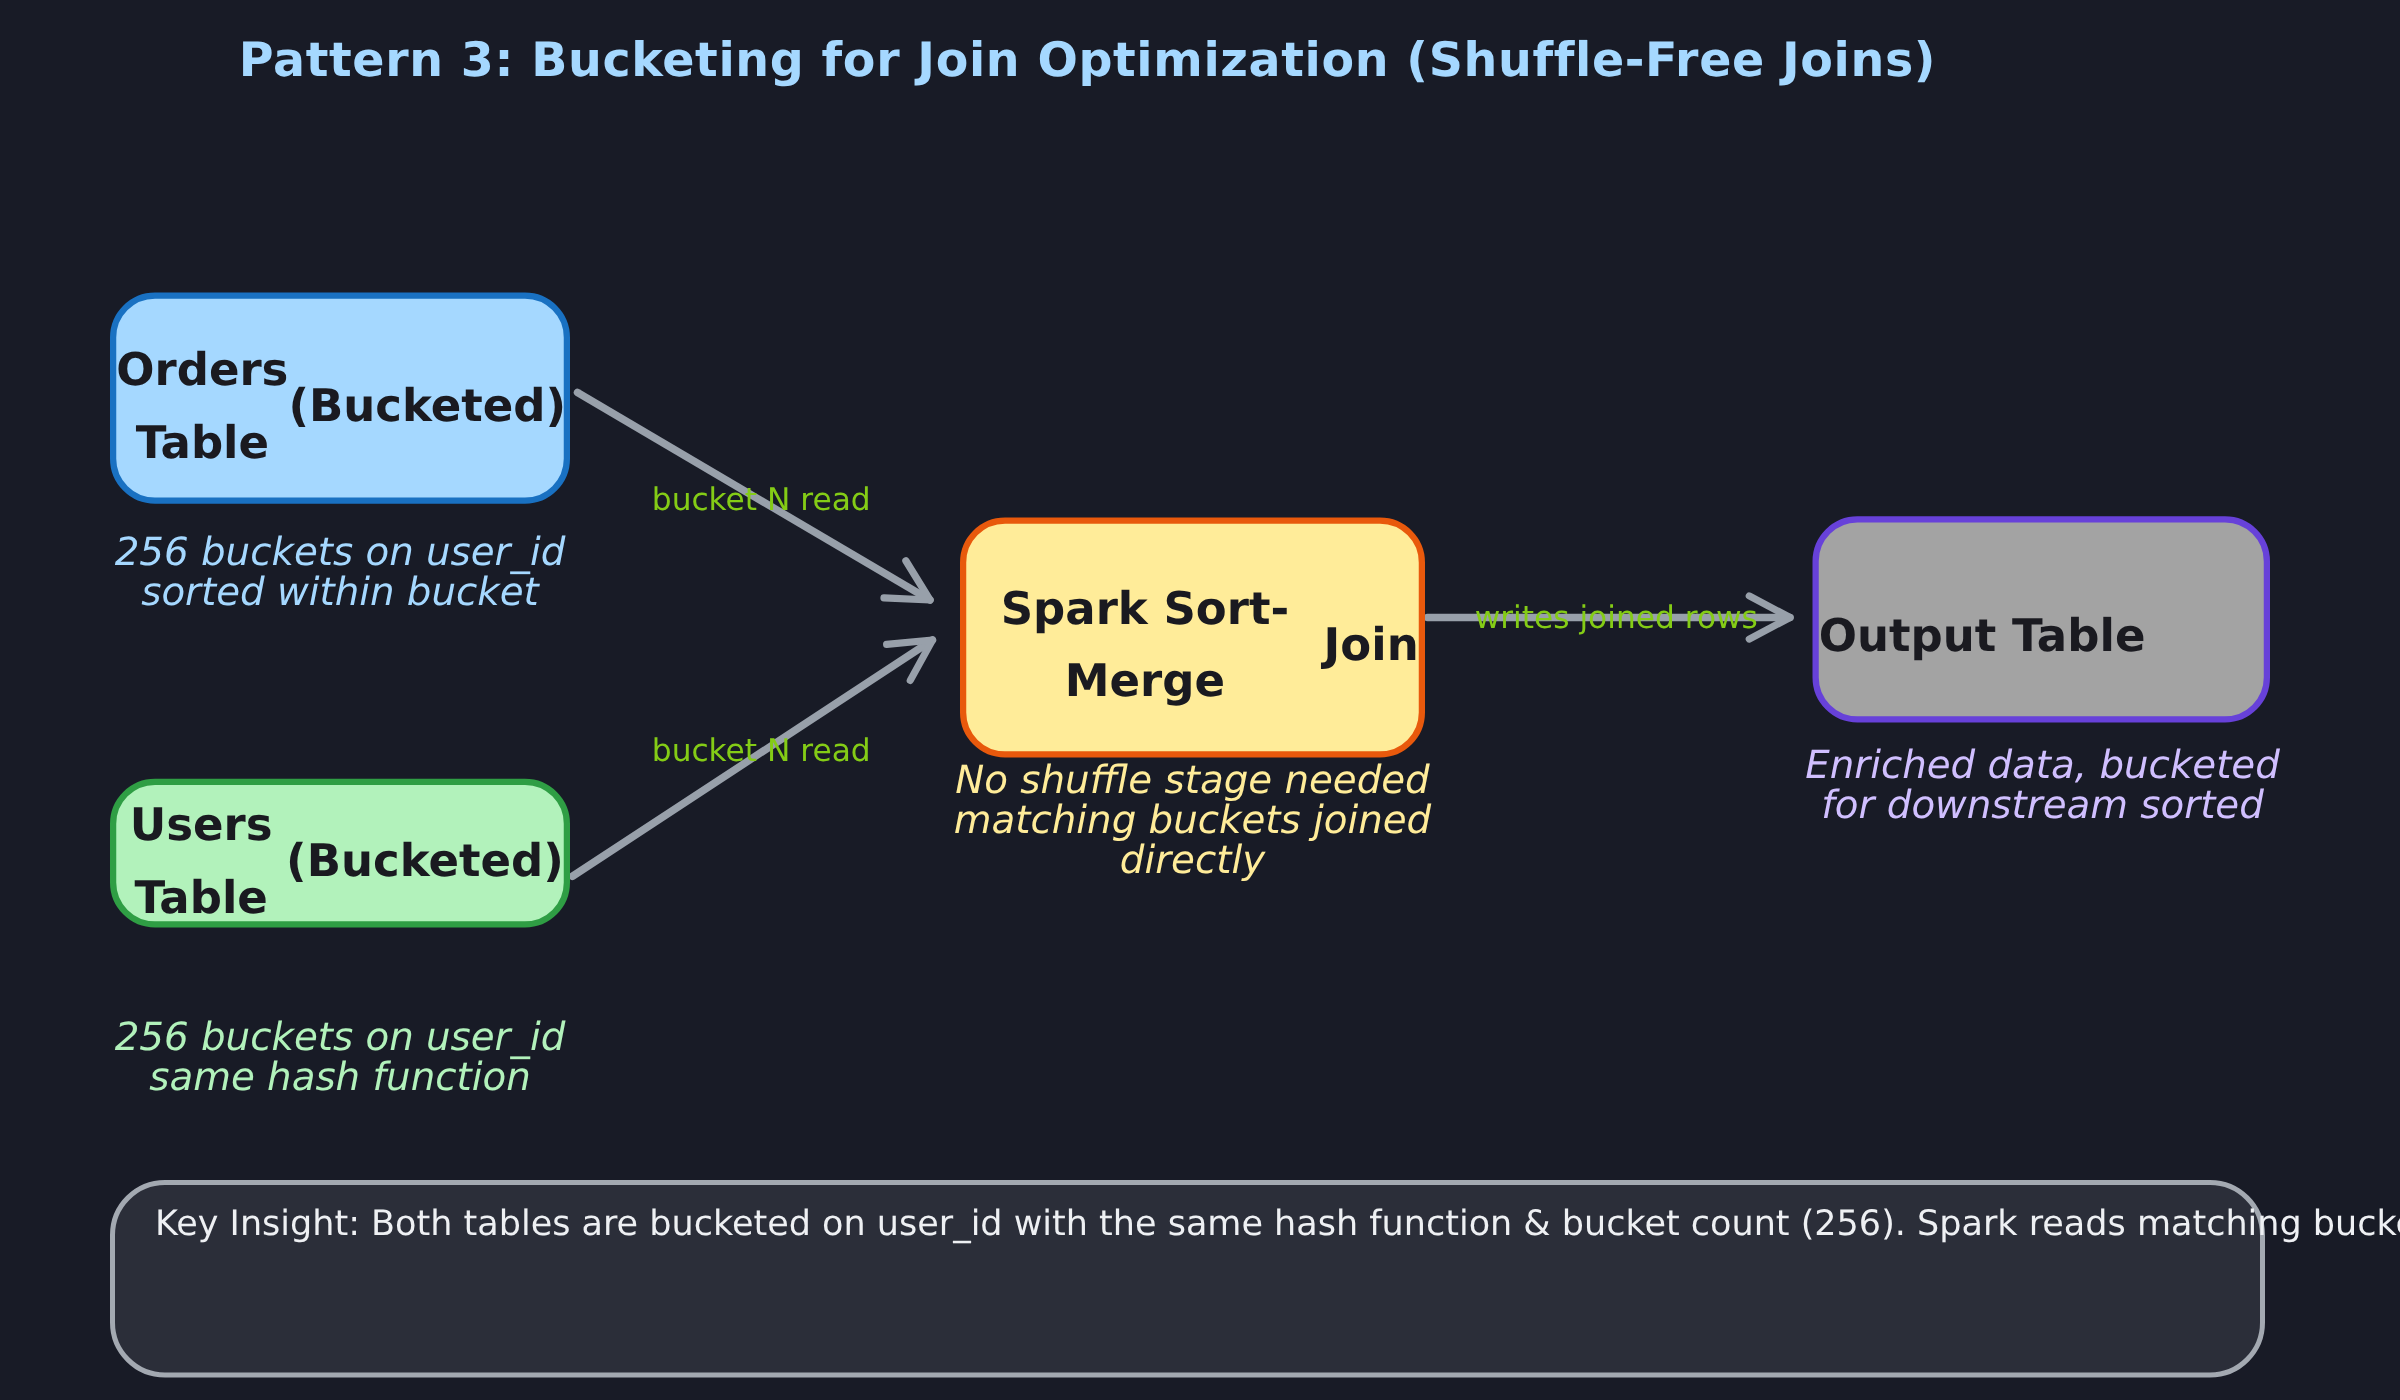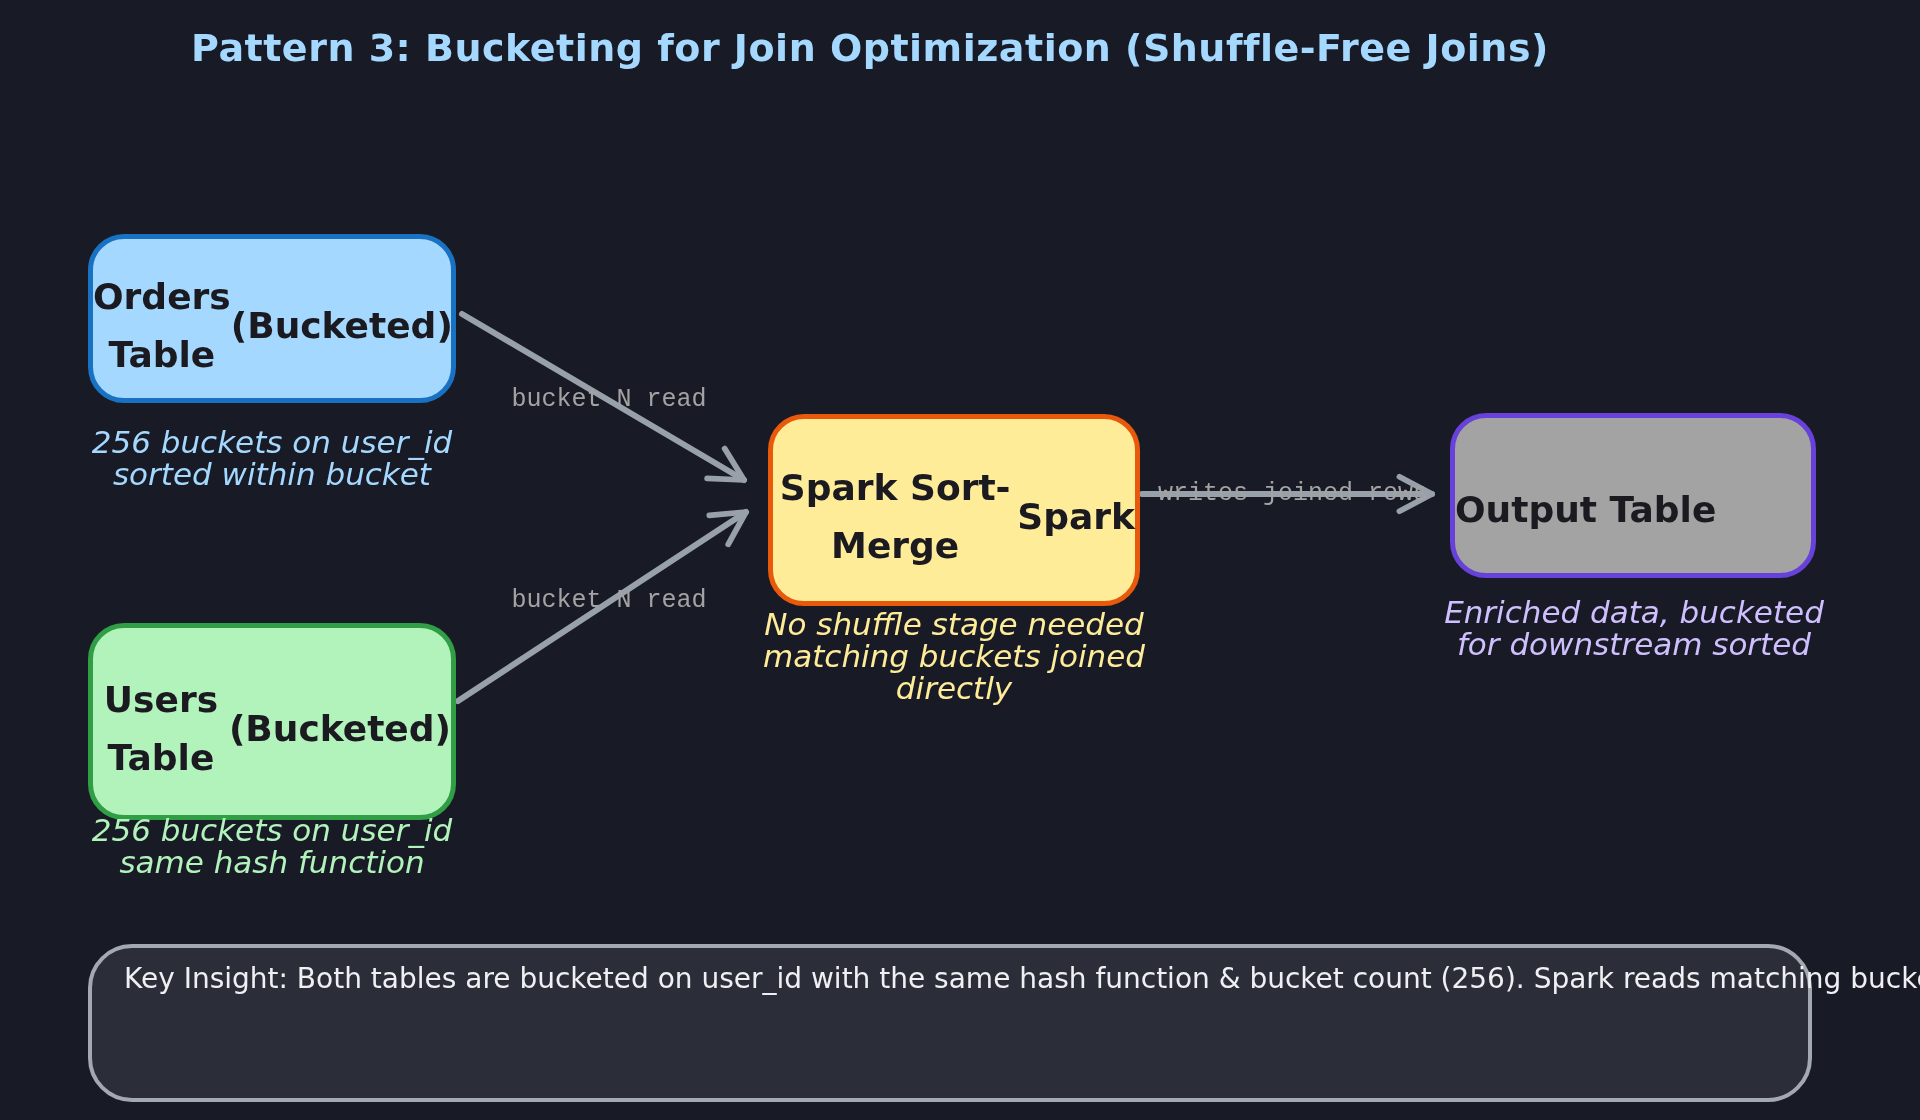--- a/index.html
+++ b/index.html
@@ -20,35 +20,35 @@
 
   .node {
     position:absolute; box-sizing:border-box;
     border-radius:36px; border:5px solid;
     display:flex; flex-direction:row; align-items:center;
     padding-top:14px;
     font-size:36px; font-weight:bold; color:#1a1a20;
     line-height:58px; text-align:center;
   }
   .node.orders { left:88px;  top:234px; width:368px; height:169px; background:#a5d8ff; border-color:#1971c2; }
-  .node.users  { left:88px;  top:623px; width:368px; height:197px; background:#b2f2bb; border-color:#2f9e44; }
+  .node.users  { left:88px;  top:623px; width:368px; height:119px; background:#b2f2bb; border-color:#2f9e44; }
   .node.spark  { left:768px; top:414px; width:372px; height:192px; background:#ffec99; border-color:#e8590c; }
   .node.output { left:1450px;top:413px; width:366px; height:165px; background:#a3a3a3; border-color:#6741d9; padding-top:28px; }
 
   .caption {
     position:absolute; text-align:center;
     font-size:31px; line-height:32px;font-style:italic;
   }
   .caption.orders { left:58px;   top:426px; width:428px; color:#a5d8ff; }
   .caption.users  { left:58px;   top:814px; width:428px; color:#b2f2bb; }
   .caption.spark  { left:734px;  top:608px; width:440px; color:#ffec99; }
   .caption.output { left:1420px; top:596px; width:428px; color:#d0bfff; }
 
   .edge-label {
-    position:absolute; font-size:25px; color:#a3a3a3; text-align:center;font-family:Liberation Mono, monospace;
+    position:absolute; font-size:25px; color:#84cc16; text-align:center;
   }
   .edge-label.e1 { left:459px;  top:385px; width:300px; }
   .edge-label.e2 { left:459px;  top:586px; width:300px; }
   .edge-label.e3 { left:1145px; top:479px; width:296px;text-align:center; }
 
   .panel {
     position:absolute; left:88px; top:944px; width:1724px; height:158px;
     box-sizing:border-box;
     border:4px solid #a3a9b1; border-radius:44px;
     background:#2b2e39;
@@ -91,21 +91,21 @@
   <div>Users Table</div>
   <div>(Bucketed)</div>
 </div>
 <div class="caption users">
   <div>256 buckets on user_id</div>
   <div>same hash function</div>
 </div>
 
 <div class="node spark">
   <div>Spark Sort-Merge</div>
-  <div>Spark</div>
+  <div>Join</div>
 </div>
 <div class="caption spark">
   <div>No shuffle stage needed</div>
   <div>matching buckets joined directly</div>
 </div>
 
 <div class="node output">
   <div>Output Table</div>
 </div>
 <div class="caption output">

